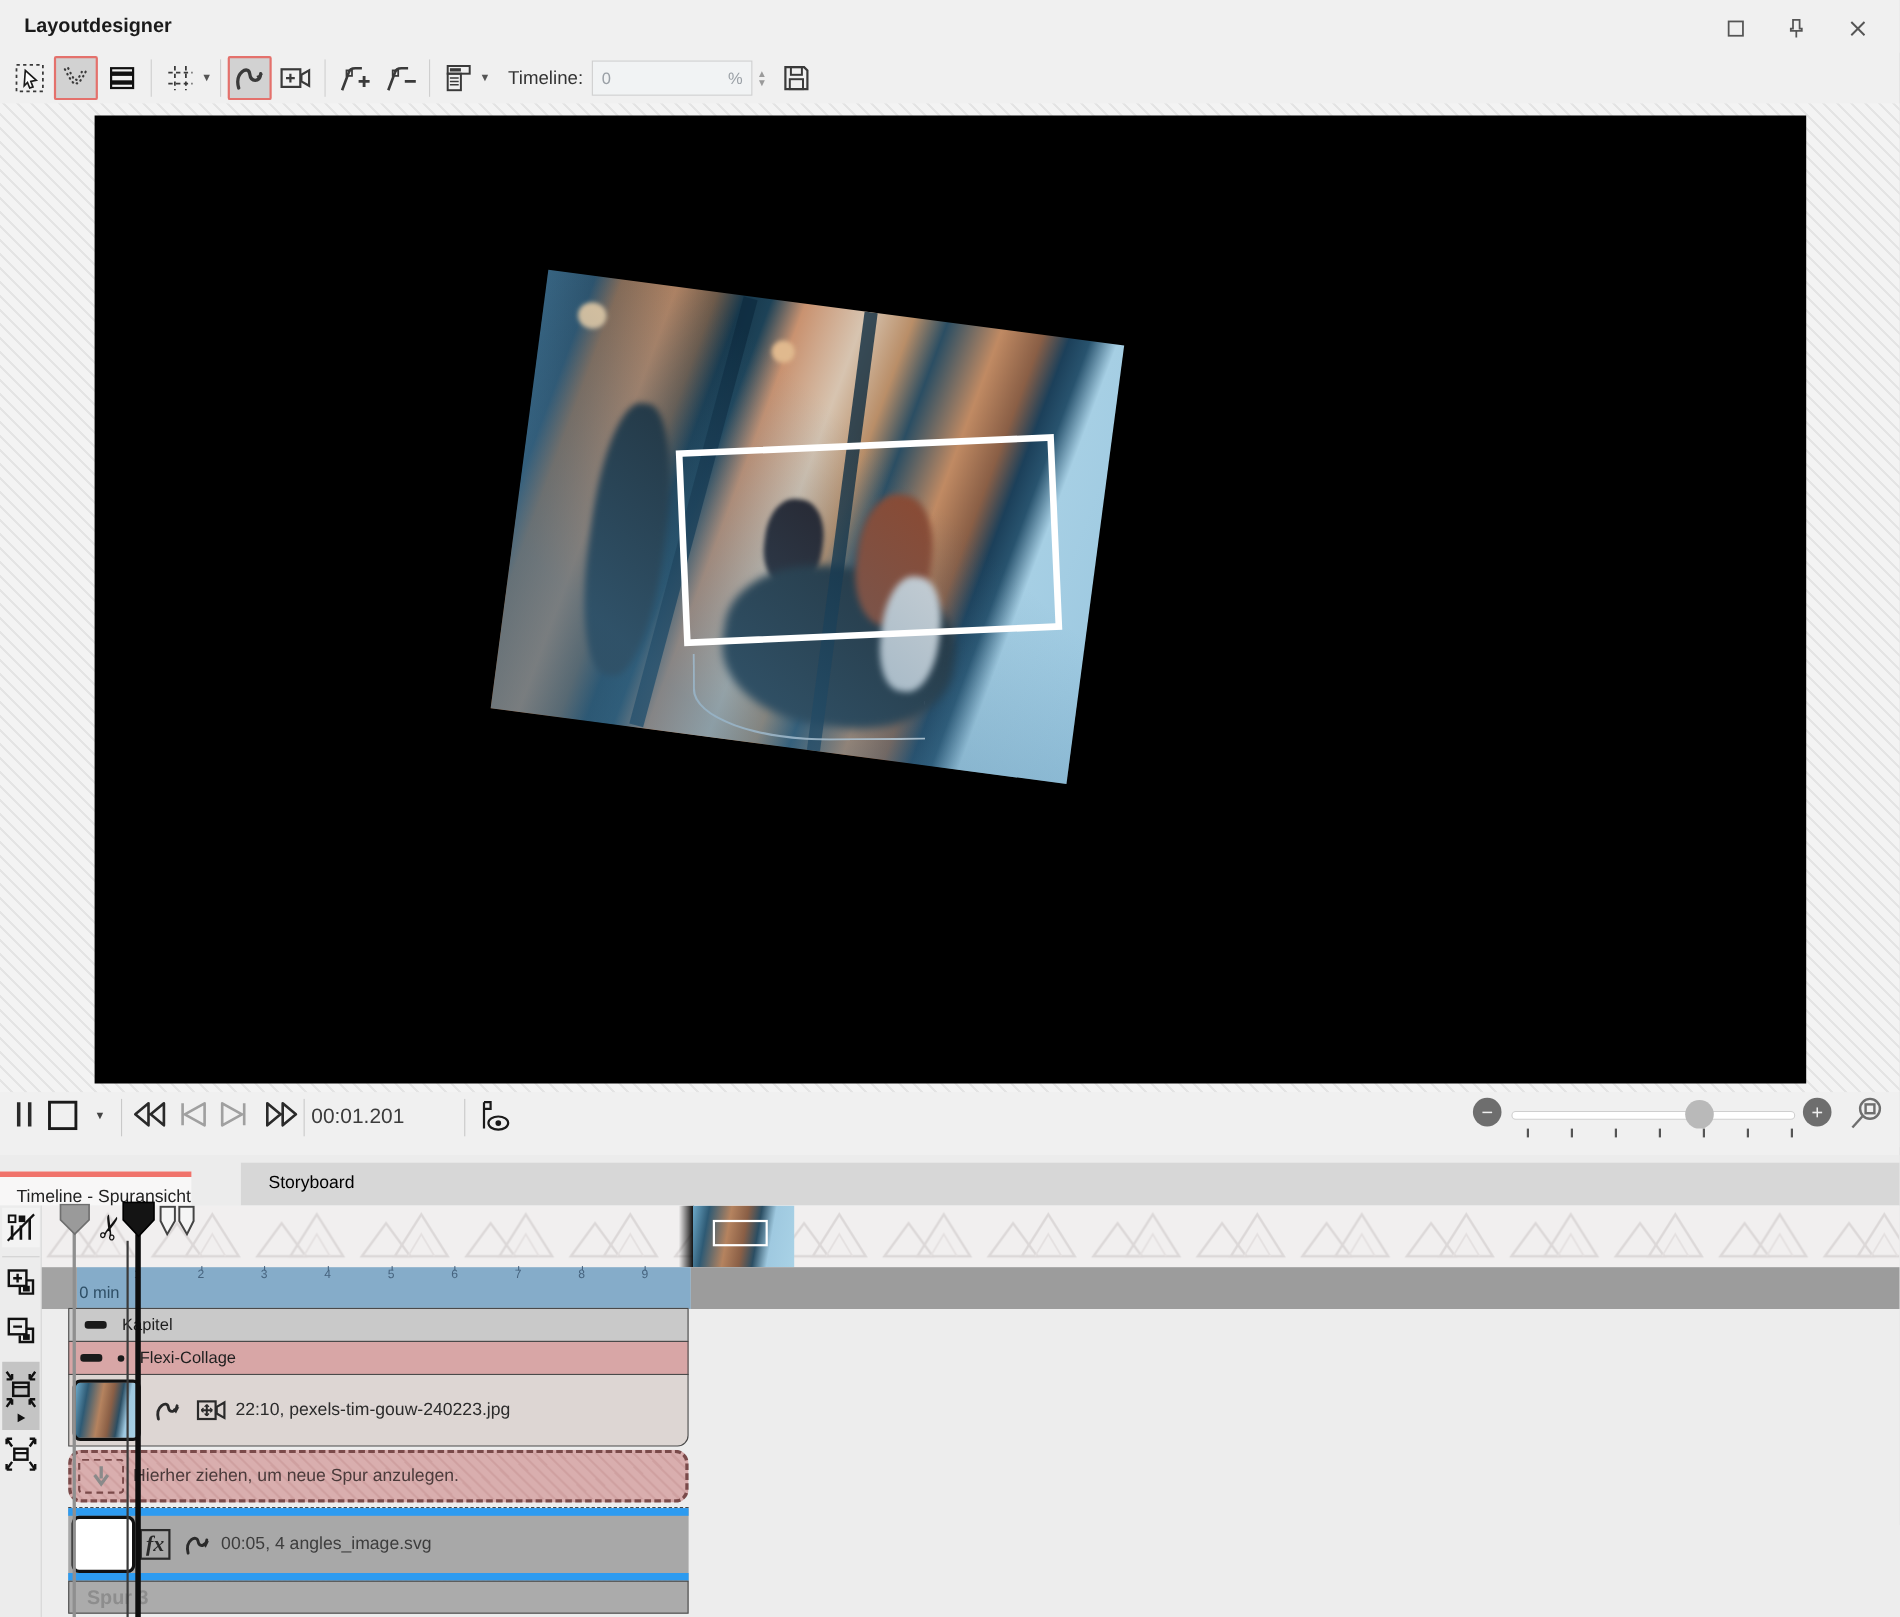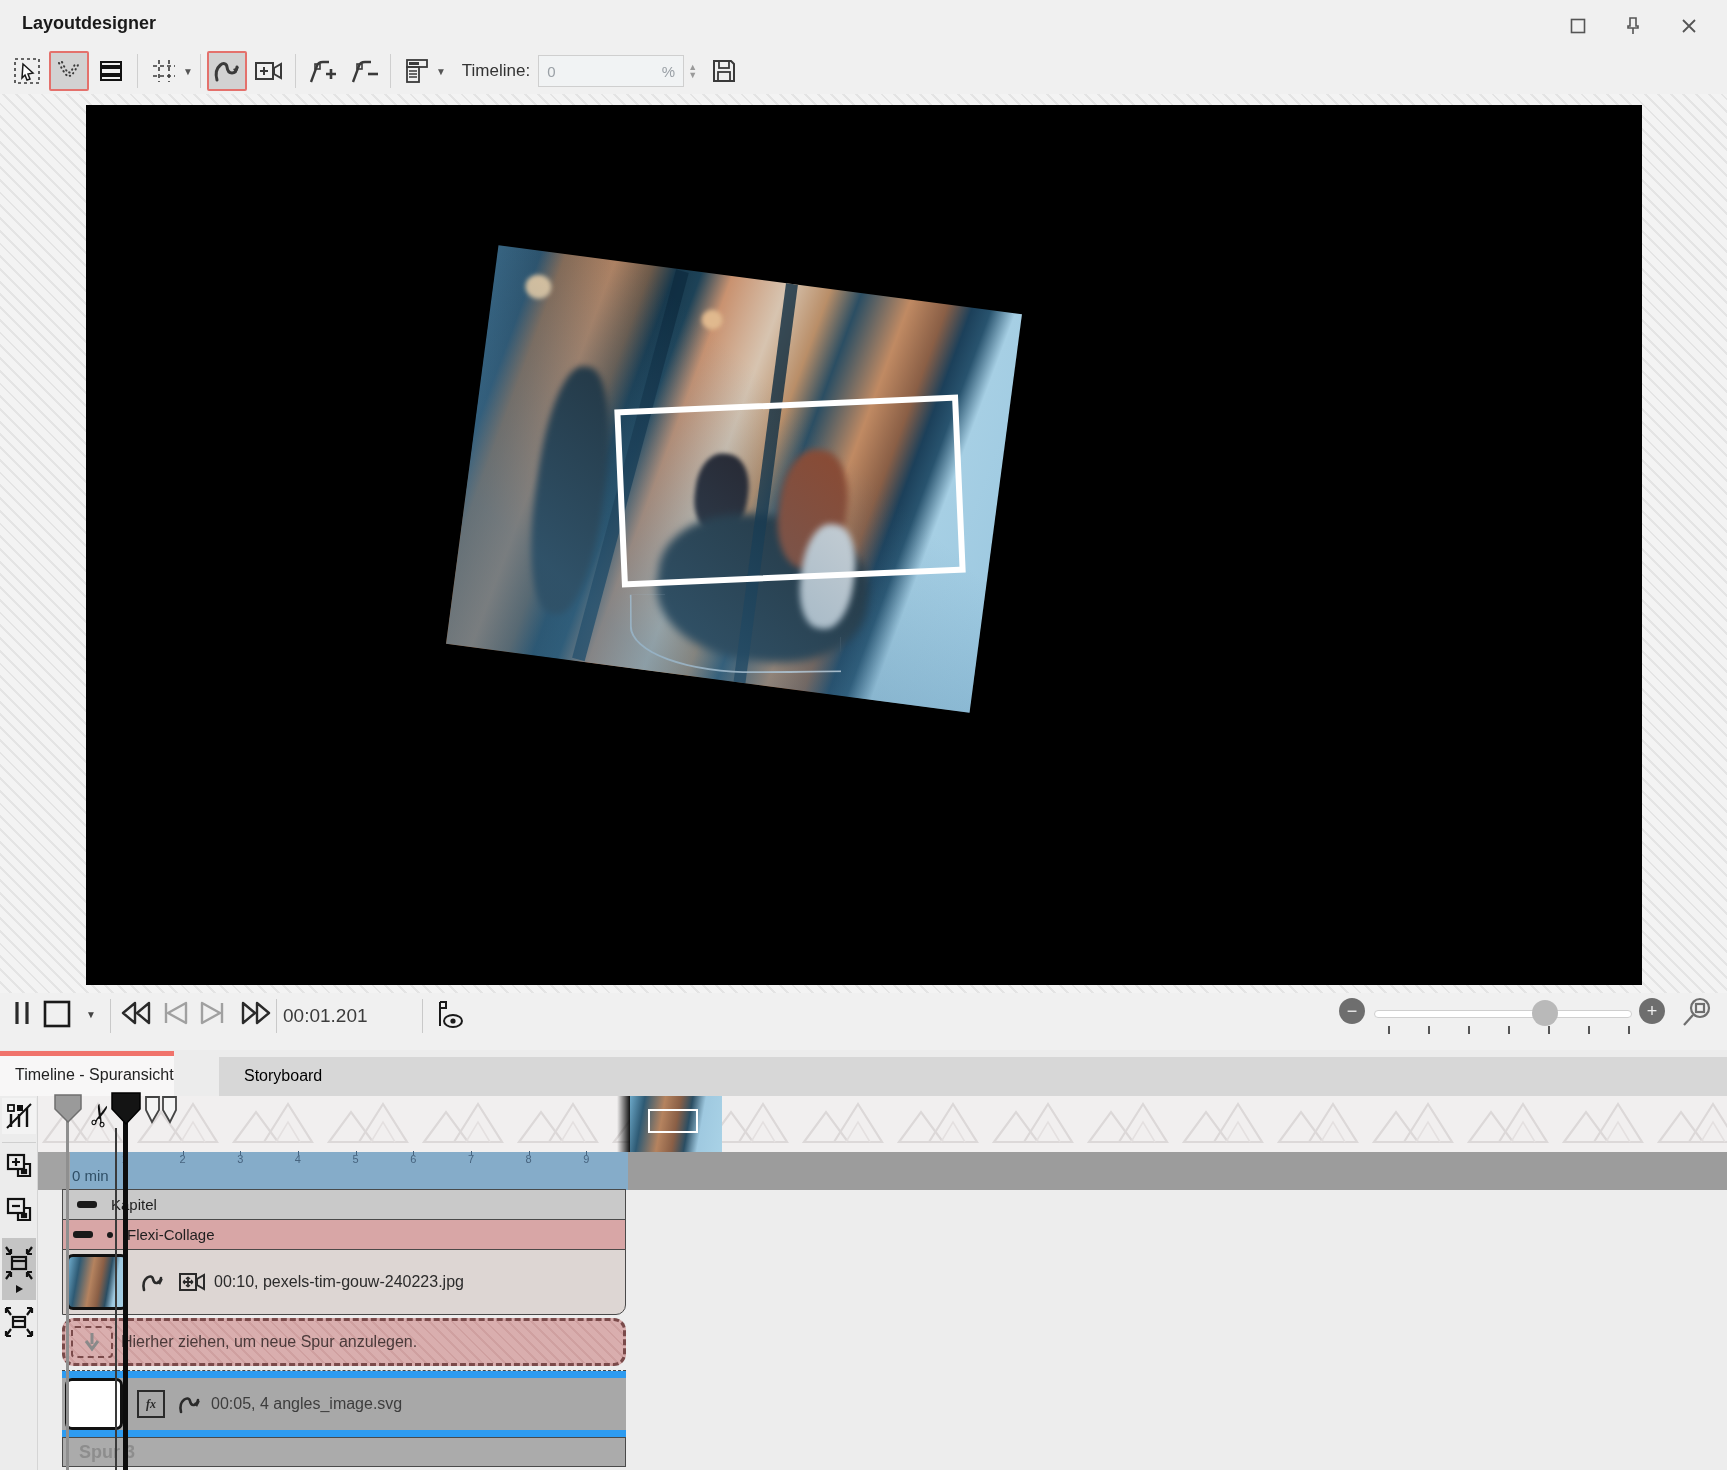--- a/index.html
+++ b/index.html
@@ -54,21 +54,21 @@
   .psep { position:absolute; top:6px; width:1px; height:34px; background:#c9c9c9; }
   .ptime { position:absolute; left:283px; top:12px; font-size:19px; color:#3c3c3c; }
   .zc-btn { position:absolute; width:26px; height:26px; border-radius:50%; background:#6e6e6e; color:#f0f0f0; display:flex; align-items:center; justify-content:center; font-size:18px; line-height:1; }
   .zc-track { position:absolute; left:1374px; top:17px; width:258px; height:8px; background:#fff; border:1px solid #cfcfcf; border-radius:4px; }
   .zc-handle { position:absolute; left:1532px; top:7px; width:26px; height:26px; border-radius:50%; background:#b9b9b9; }
   .zc-tick { position:absolute; top:33px; width:2px; height:8px; background:#555; }
 
   
   .tabstrip { position:absolute; left:0; top:1050px; width:1727px; height:46px; background:#ececec; }
   .tab-gray { position:absolute; left:219px; top:7px; width:1508px; height:39px; background:#d7d7d7; }
-  .tab-active { position:absolute; left:0; top:1px; width:174px; height:46px; background:#f8f7f7; border-top:5px solid #f0736b; }
+  .tab-active { position:absolute; left:0; top:15px; width:174px; height:46px; background:#f8f7f7; border-top:5px solid #f0736b; }
   .tab-active span { position:absolute; left:15px; top:10px; font-size:16px; color:#222; }
   .tab-inactive { position:absolute; left:244px; top:17px; font-size:16px; color:#000000; }
 
   
   .timeline { position:absolute; left:0; top:1096px; width:1727px; height:374px; background:#ededed; }
   .tl-sidebar { position:absolute; left:0; top:0; width:38px; height:374px; background:#ececec; border-right:1px solid #d5d5d5; }
   .sbtn { position:absolute; left:2px; width:34px; height:36px; display:flex; align-items:center; justify-content:center; color:#222; background:#f3f3f3; }
   .sbtn.flat { background:transparent; }
   .sbtn.pressed { background:#c4c4c4; }
   .ssep { position:absolute; left:2px; width:34px; height:1px; background:#cfcfcf; }
@@ -97,21 +97,21 @@
   .row-sel { height:66px; background:#a8a8a8; border-top:7px solid #2d9bf0; border-bottom:7px solid #2d9bf0; display:flex; align-items:center; position:relative; }
   .row-spur3 { height:30px; background:#ababab; }
   .dash-ic { width:20px; height:7px; background:#1a1a1a; border-radius:3px; margin-left:14px; flex:0 0 auto; }
   .bullet { width:6px; height:6px; background:#1a1a1a; border-radius:50%; margin-left:14px; flex:0 0 auto; }
   .trk-label { font-size:15px; color:#1f1f1f; margin-left:14px; white-space:nowrap; overflow:hidden; }
   .clip-thumb { width:62px; height:56px; border:3px solid #111; border-radius:7px; margin-left:3px; flex:0 0 auto;
     background:linear-gradient(100deg,#6da9c9 0%,#2e5a74 18%,#b5835f 40%,#8a5f46 55%,#2b4e63 68%,#9fc9e0 80%,#a9d2e6 100%); }
   .clip-thumb.white { background:#fff; width:58px; height:52px; }
   .clip-ic { margin-left:12px; color:#2a2a2a; flex:0 0 auto; display:flex; align-items:center; }
   .clip-label { font-size:16px; color:#2b2b2b; margin-left:8px; white-space:nowrap; }
-  .fxbox { width:28px; height:28px; border:2px solid #2a2a2a; display:flex; align-items:center; justify-content:center; font-family:"Liberation Serif",serif; font-style:italic; font-weight:bold; font-size:12px; color:#2a2a2a; margin-left:14px; flex:0 0 auto; }
+  .fxbox { width:28px; height:28px; border:2px solid #2a2a2a; display:flex; align-items:center; justify-content:center; font-family:"Liberation Serif",serif; font-style:italic; font-weight:bold; font-size:20px; color:#2a2a2a; margin-left:4px; flex:0 0 auto; }
   .drop-arrow-box { width:42px; height:32px; border:2px dashed #7a4a4a; border-radius:4px; margin-left:6px; display:flex; align-items:center; justify-content:center; color:#8a8a8a; flex:0 0 auto; }
   .spur3-label { font-size:18px; font-weight:bold; color:#8d8d8d; margin-left:16px; }
 
   
   .marker { position:absolute; z-index:60; }
   .playline { position:absolute; z-index:55; }
   .pl-gray { left:66px; top:1118px; width:3px; height:352px; background:#8f8f8f; }
   .pl-thin { left:115px; top:1128px; width:2px; height:342px; background:#3a3a3a; }
   .pl-black { left:123px; top:1122px; width:5px; height:348px; background:#0d0d0d; }
   .scissors { position:absolute; left:88px; top:1098px; z-index:61; font-size:30px; color:#111; transform:rotate(-75deg); }
@@ -420,21 +420,21 @@
             </svg>
         </span>
         <span class="clip-ic">
           <svg width="28" height="22" viewBox="0 0 28 22">
               <rect x="2" y="3" width="16" height="16" fill="none" stroke="#2a2a2a" stroke-width="2"></rect>
               <path d="M10 6 v10 M5 11 h10" stroke="#2a2a2a" stroke-width="1.8"></path>
               <path d="M10 6 l-2 2 m2 -2 l2 2 M10 16 l-2 -2 m2 2 l2 -2 M5 11 l2 -2 m-2 2 l2 2 M15 11 l-2 -2 m2 2 l-2 2" stroke="#2a2a2a" stroke-width="1.2"></path>
               <path d="M19 8 L26 4 V18 L19 14 Z" fill="none" stroke="#2a2a2a" stroke-width="2"></path>
             </svg>
         </span>
-        <span class="clip-label">00:10, pexels-tim-gouw-240223.jpg</span>
+        <span class="clip-label">22:10, pexels-tim-gouw-240223.jpg</span>
       </div>
       <div class="trow row-drop">
         <div class="drop-arrow-box">
           <svg width="16" height="20" viewBox="0 0 16 20">
               <path d="M8 1 v11 M2 9 L8 17 L14 9" fill="none" stroke="#8a8a8a" stroke-width="3"></path>
             </svg>
         </div>
         <span class="clip-label" style="color:#4a3a3a;">Hierher ziehen, um neue Spur anzulegen.</span>
       </div>
       <div class="row-sel-wrap">

